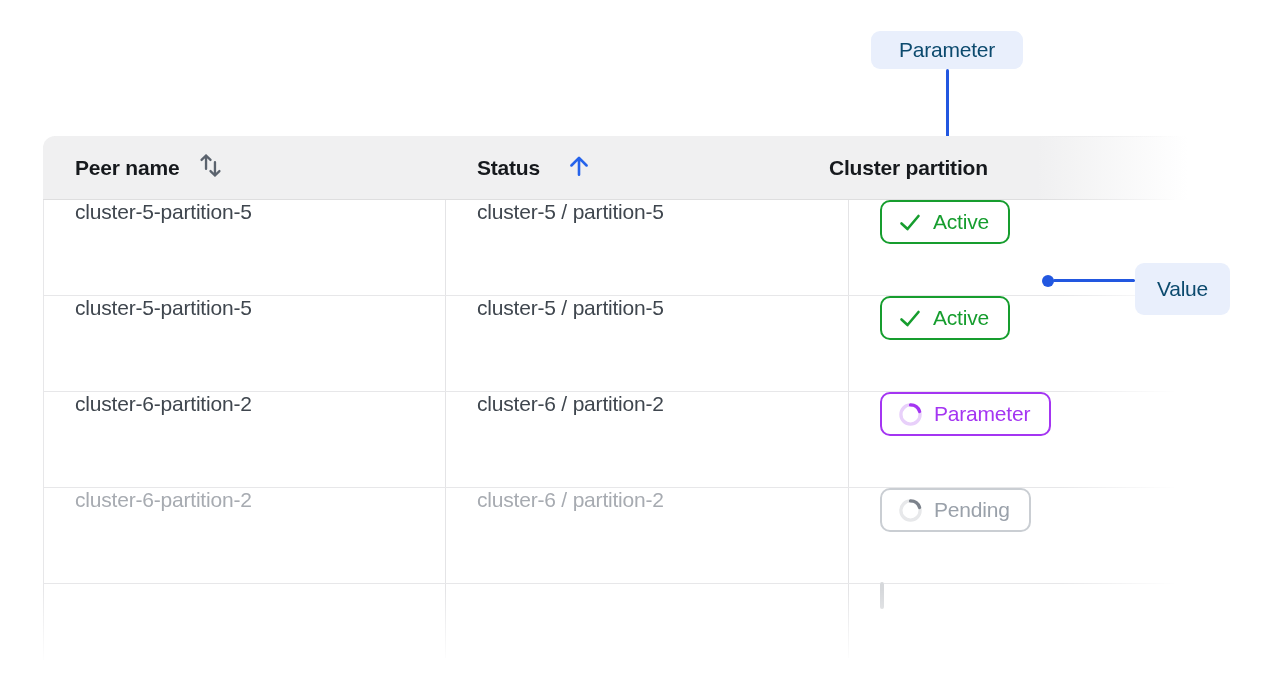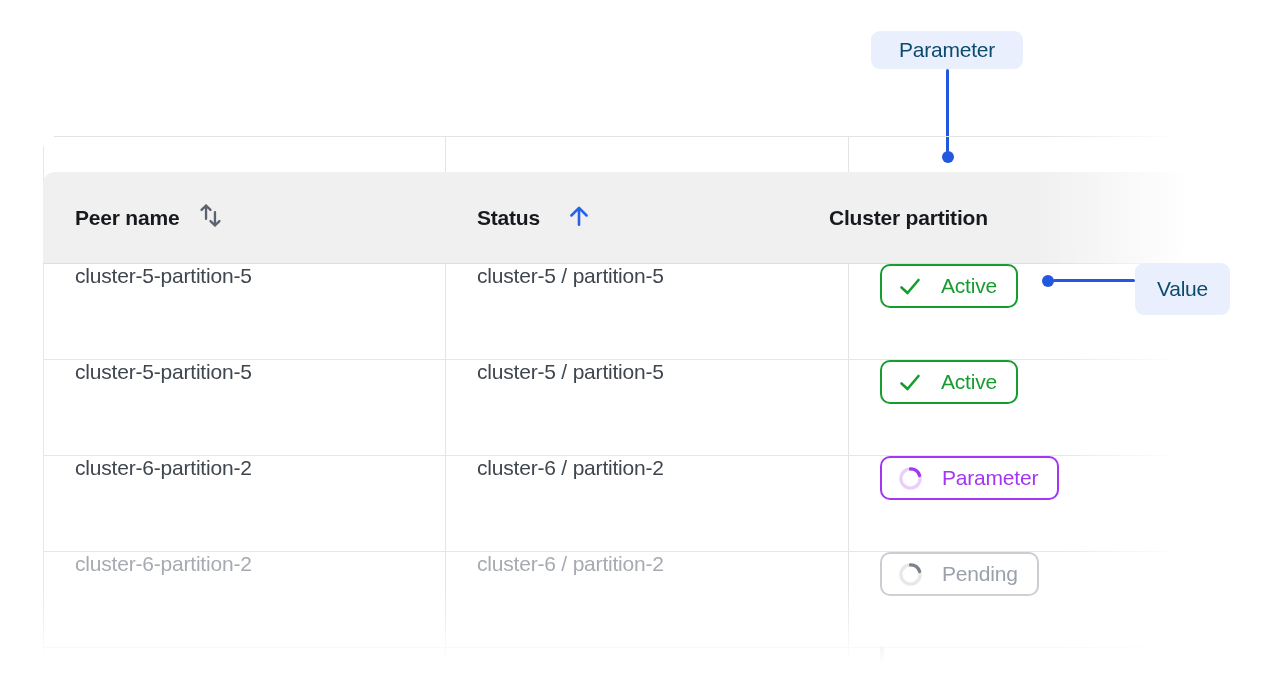--- a/index.html
+++ b/index.html
@@ -13,40 +13,40 @@
 
   
   .table { position:absolute; left:43px; top:136px; width:1157px; }
   .tbl-top-border { position:absolute; left:11px; top:0; width:1146px; height:1px;
     background:linear-gradient(90deg,#e3e3e5 0%,#e3e3e5 86%,rgba(227,227,229,0) 98%); }
   .tbl-left-border { position:absolute; left:0; top:10px; width:1px; height:514px; background:#e7e7e9; }
   .col-divider { position:absolute; top:0; width:1px; height:522px; background:#e4e4e6; }
   .col-divider.c1 { left:402px; }
   .col-divider.c2 { left:805px; }
 
-  .thead { position:relative; display:flex; align-items:center; height:92px;
+  .thead { position:relative; display:flex; align-items:center; height:64px;
     border-top-left-radius:12px;
     background:linear-gradient(90deg,#f0f0f1 0%,#f0f0f1 86%,rgba(240,240,241,0) 99%);
-    font-size:21px; font-weight:700; color:#16191d; letter-spacing:-0.2px;margin-top:36px; }
+    font-size:21px; font-weight:700; color:#16191d; letter-spacing:-0.2px; }
   .thead-bottom-border { position:absolute; left:0; bottom:0; width:100%; height:1px;
     background:linear-gradient(90deg,#dededf 0%,#dededf 86%,rgba(222,222,223,0) 98%); }
   .th { display:flex; align-items:center; gap:18px; padding-left:32px; }
   .th.w1 { width:402px; } .th.w2 { width:403px; } .th.w3 { flex:1; }
 
   .row { position:relative; display:flex; height:96px;
     font-size:21px; letter-spacing:-0.2px; color:#3f464e; background:transparent; }
   .row.faded { color:#a7abb1; }
   .cell { padding-left:32px; white-space:nowrap; }
   .cell.w1 { width:402px; } .cell.w2 { width:403px; } .cell.w3 { flex:1; }
   .row-divider { position:absolute; left:0; bottom:0; width:100%; height:1px;
     background:linear-gradient(90deg,#e7e7e9 0%,#e7e7e9 88%,rgba(231,231,233,0) 98%); }
   .row.partial { height:76px; }
 
   
-  .badge { display:inline-flex; align-items:center; gap:18px; height:44px;
+  .badge { display:inline-flex; align-items:center; gap:10px; height:44px;
     padding:0 19px 0 15px; border:2px solid var(--bd); border-radius:10px;
     background:#ffffff; font-size:21px; font-weight:500; color:var(--fg); letter-spacing:-0.2px; }
   .badge.active   { --bd:#169d2e; --fg:#169d2e; }
   .badge.starting { --bd:#a435f2; --fg:#a435f2; --track:#e8d0fa; --arc:#a435f2; }
   .badge.pending  { --bd:#caced3; --fg:#9aa1aa; --track:#e7e8ea; --arc:#7c828b; }
   .badge svg { display:block; }
   .ghost-badge { width:113px; height:46px; border:2px solid #d6d8db; border-radius:10px; background:#ffffff; }
 
   
   .chip { position:absolute; display:flex; align-items:center; justify-content:center;

